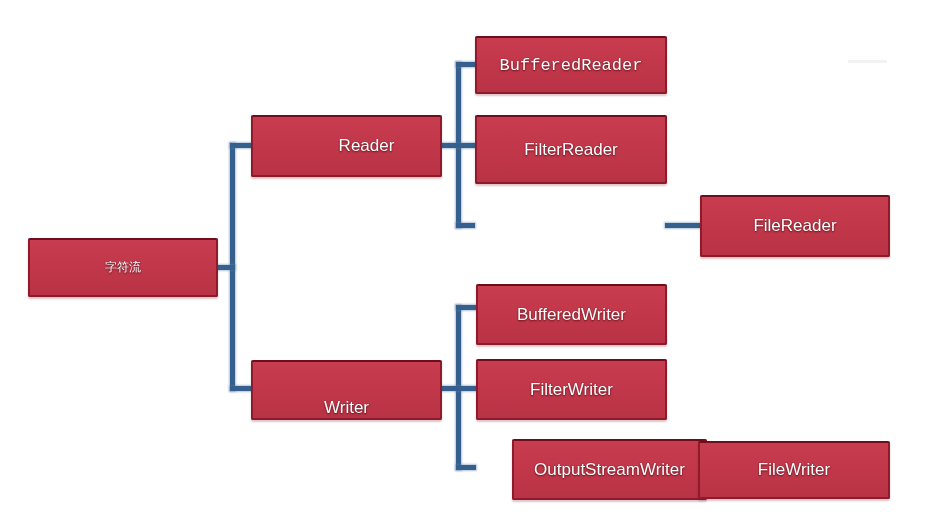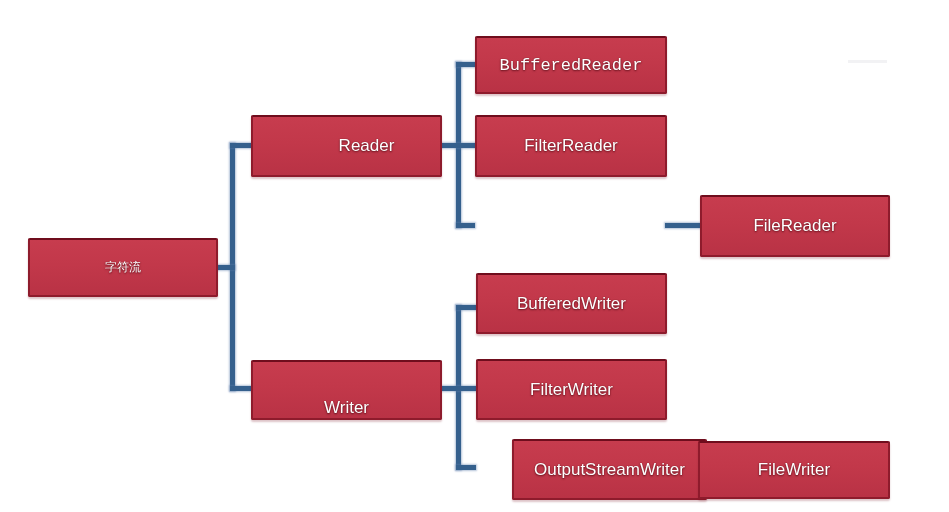--- a/index.html
+++ b/index.html
@@ -56,24 +56,24 @@
     box-sizing:border-box;
     color:var(--text);
     font-size:17px;
     text-shadow:0 1px 2px rgba(70,5,15,0.75), 0 0 1px rgba(70,5,15,0.5);
     box-shadow:0 2px 2px rgba(120,20,35,0.25);
   }
   .n-root  {left:28px;  top:238px; width:190px; height:59px; font-size:12px;}
   .n-reader{left:251px; top:115px; width:191px; height:62px;padding-left:40px;}
   .n-writer{left:251px; top:360px; width:191px; height:60px;align-items:flex-end;}
   .n-bufr  {left:475px; top:36px;  width:192px; height:58px;font-family:Liberation Mono, monospace;}
-  .n-fltr  {left:475px; top:115px; width:192px; height:62px;}
+  .n-fltr  {left:475px; top:115px; width:192px; height:69px;}
   .n-isr   {left:473px; top:197px; width:194px; height:60px;}
   .n-filer {left:700px; top:195px; width:190px; height:62px;}
-  .n-bufw  {left:476px; top:273px; width:191px; height:61px;}
+  .n-bufw  {left:476px; top:284px; width:191px; height:61px;}
   .n-fltw  {left:476px; top:359px; width:191px; height:61px;}
   .n-osw   {left:472px; top:439px; width:195px; height:61px;margin-left:40px;}
   .n-filew {left:698px; top:441px; width:192px; height:58px;}
   
   .watermark{
     position:absolute;
     left:848px; top:60px; width:39px; height:3px;
     background:#f2f2f4;
   }
 </style>

